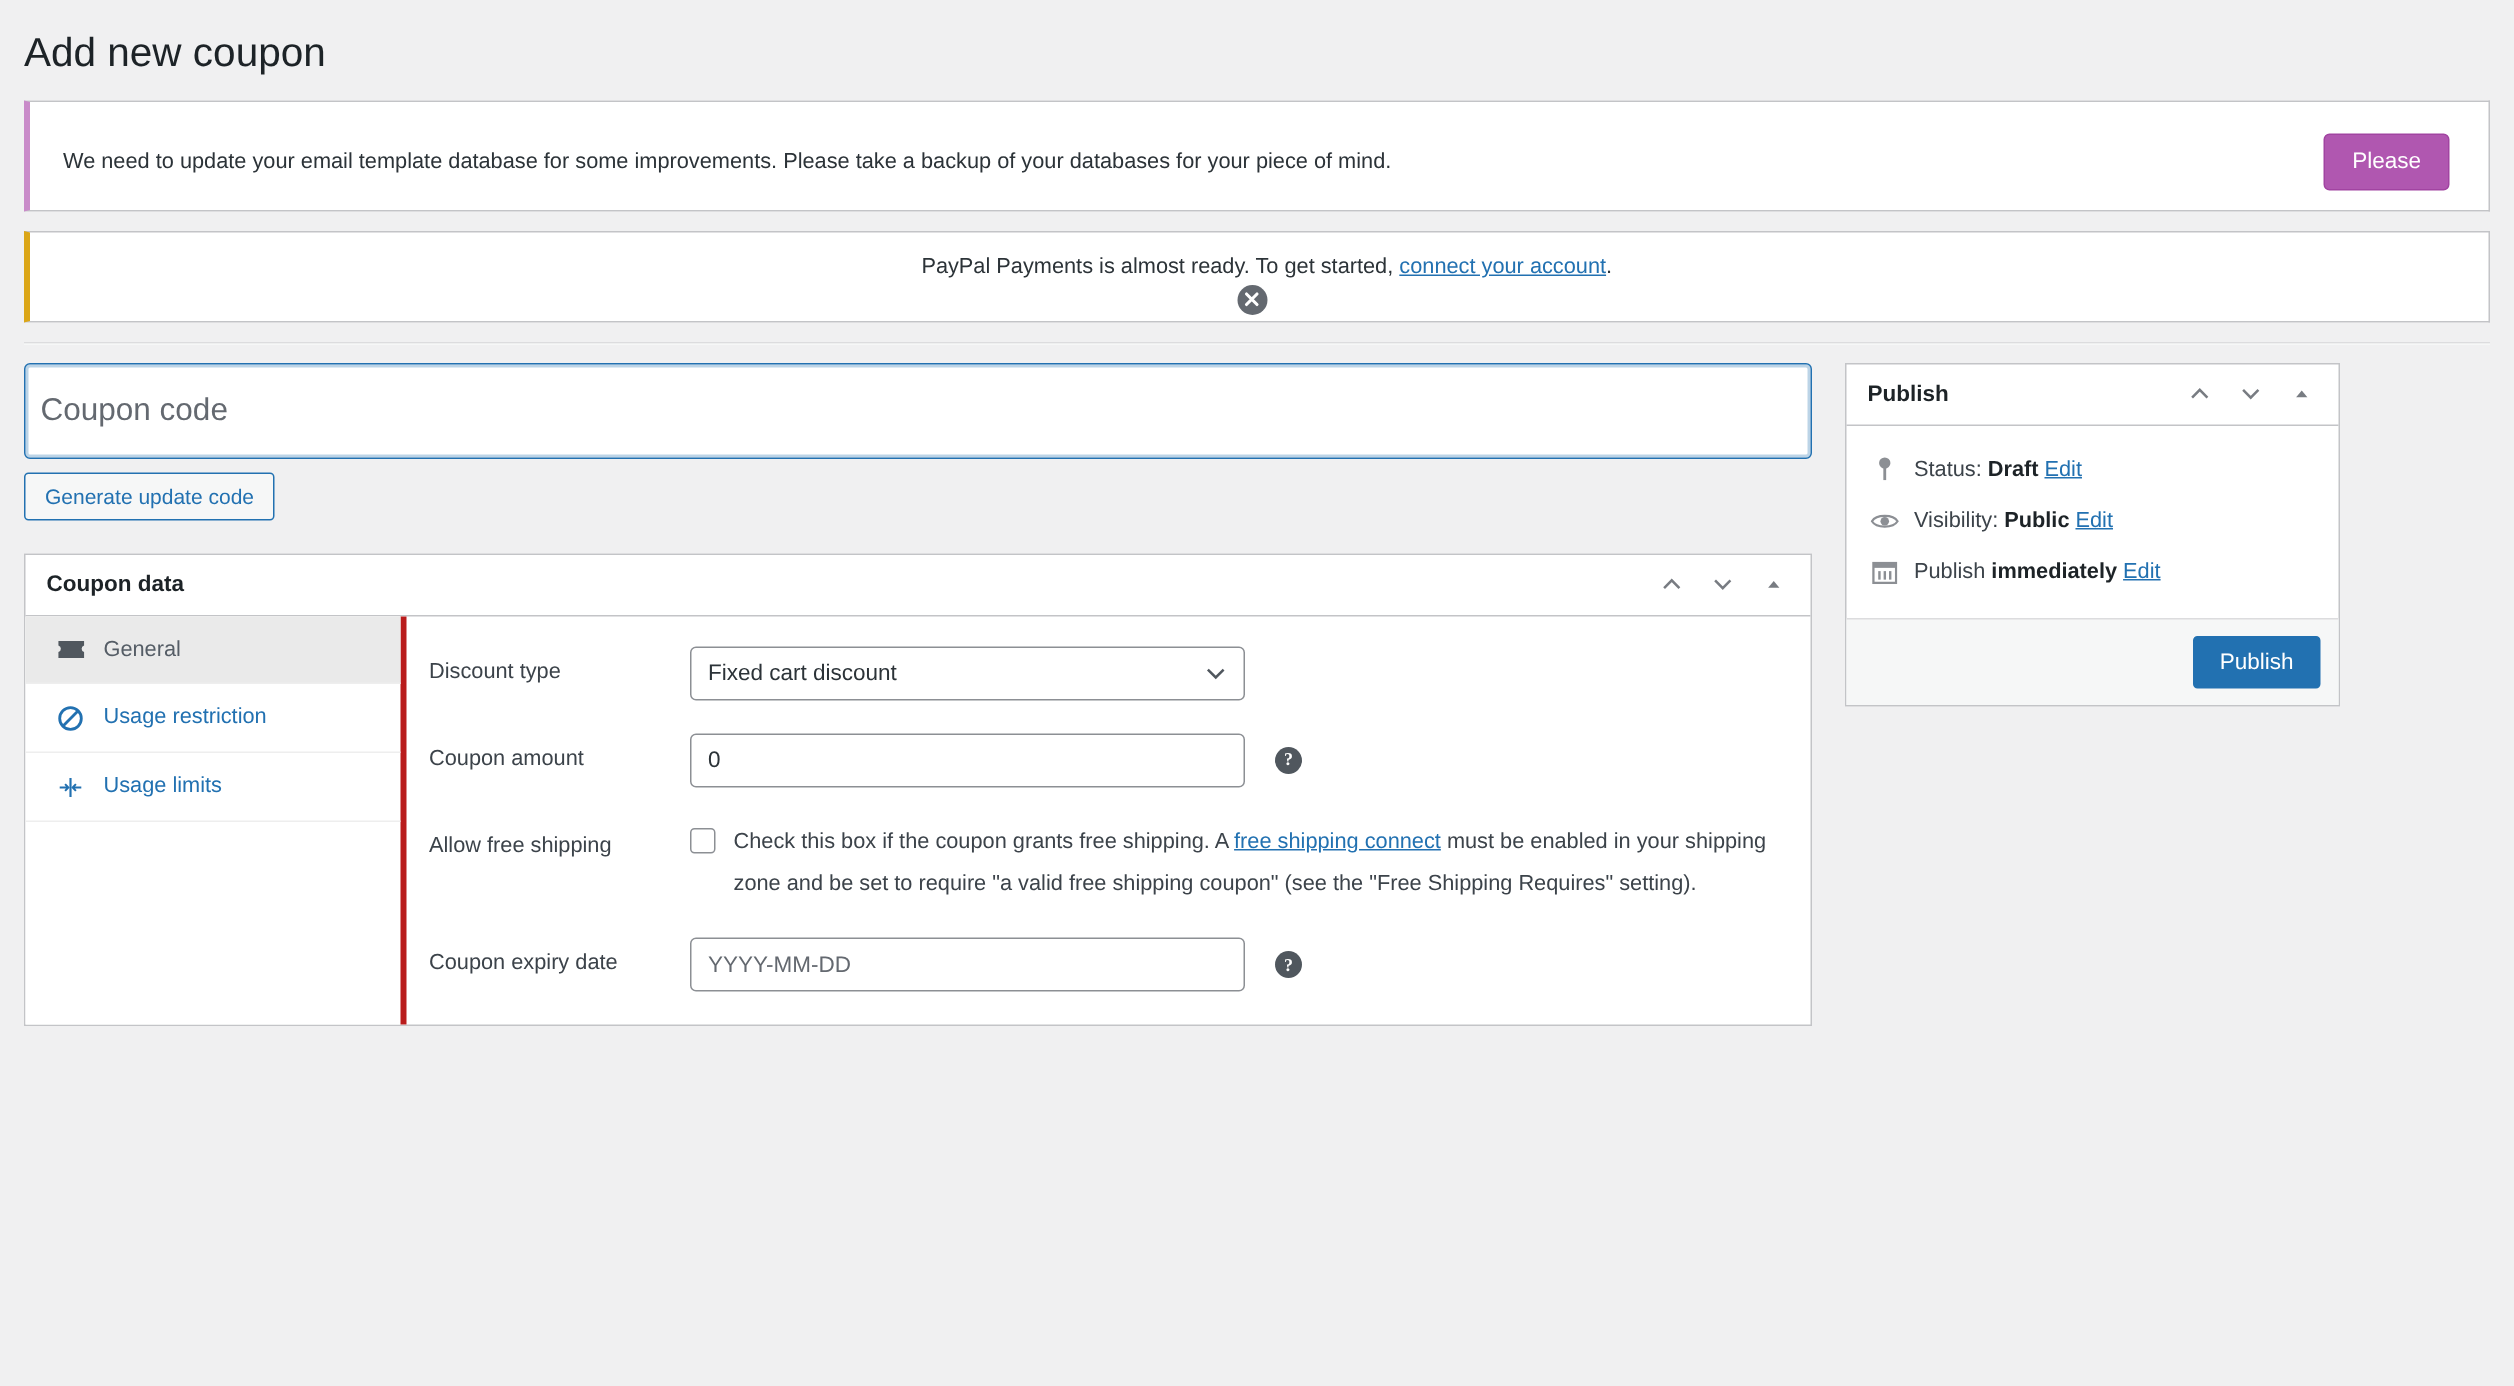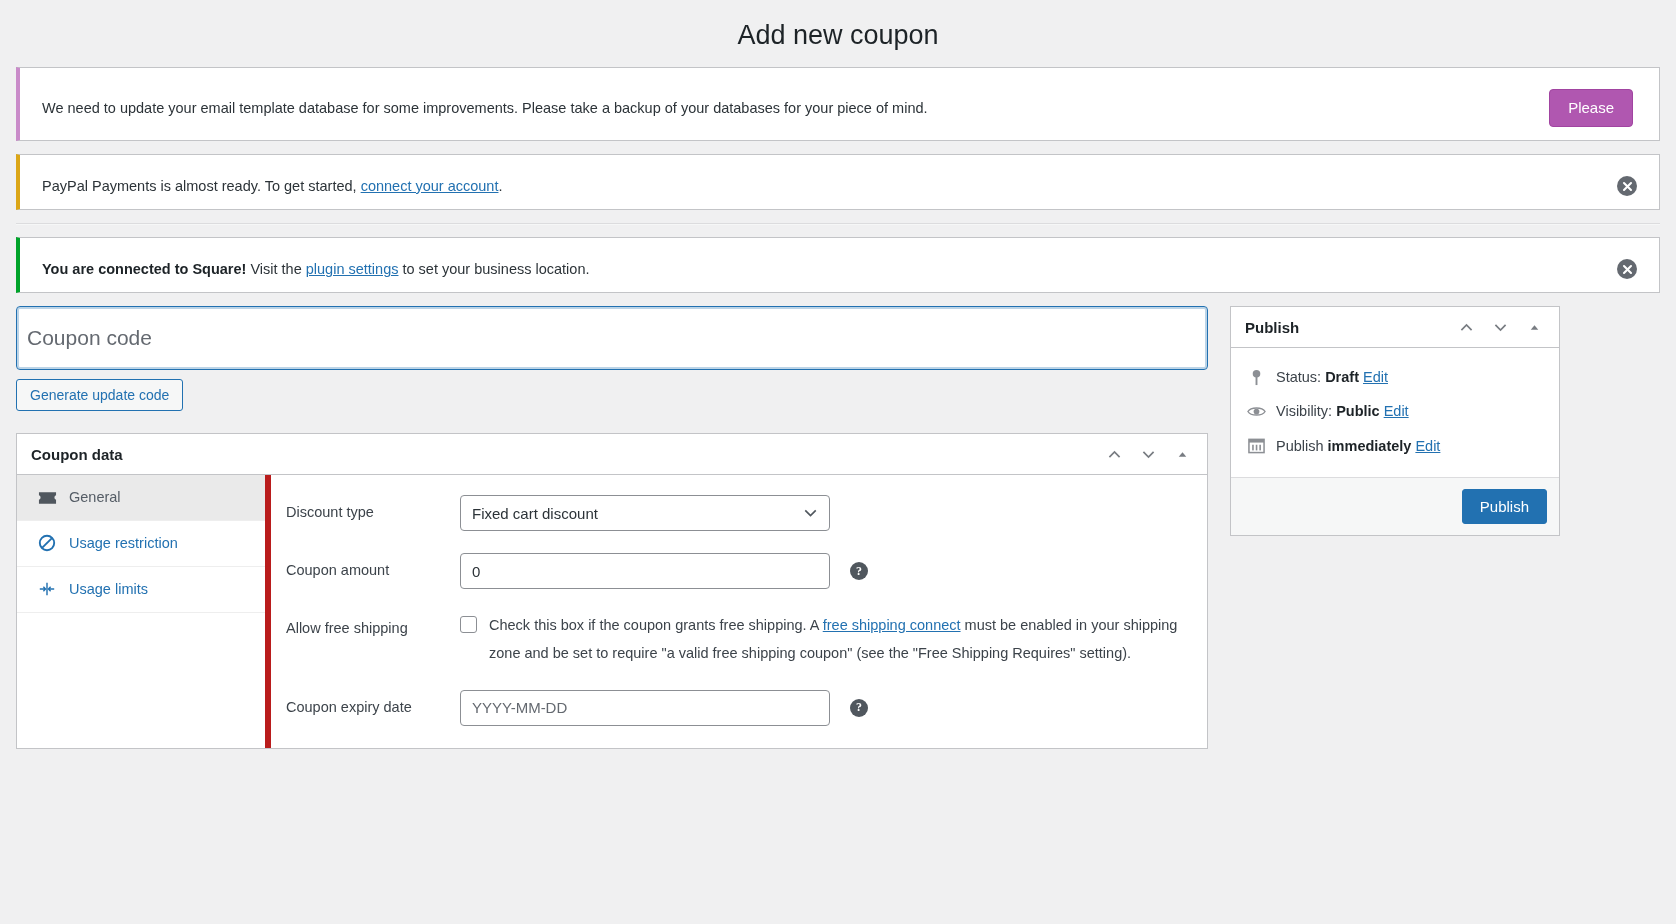--- a/index.html
+++ b/index.html
@@ -14,40 +14,39 @@
   .page { position: relative; width: 1676px; height: 924px; padding: 0 16px; }
 
   
   .page-title {
     font-size: 27px;
     font-weight: 400;
     color: #1d2327;
     padding: 18px 0 14px 0;
     margin: 0;
     line-height: 1.3;
-    text-align: center;
   }
 
   
   .notice {
     position: relative;
     background: #fff;
     border: 1px solid #c3c4c7;
     border-left-width: 4px;
     margin: 0 0 13px 0;
     padding: 12px 12px 4px 12px;
     display: flex;
     align-items: center;
     min-height: 56px;
     font-size: 14.5px;
     line-height: 1.55;
     color: #2c3338;
   }
   .notice-email   { border-left-color: #c98bc9; min-height: 74px; padding-right: 20px; }
-  .notice-paypal  { border-left-color: #dba617; }
+  .notice-paypal  { border-left-color: #dba617; flex-direction: column; }
   .notice-square  { border-left-color: #00a32a; }
   .notice p { margin: 0; flex: 1; padding-left: 10px; }
   .notice a { color: #2271b1; text-decoration: underline; }
   .notice b { font-weight: 700; color: #1d2327; }
 
   .btn-update {
     background: #b057b0;
     border: 1px solid #a144a1;
     color: #fff;
     font-size: 15px;
@@ -152,21 +151,21 @@
     display: flex; align-items: center; justify-content: center;
     background: none; border: 0; cursor: pointer; color: #787c82;
     padding: 0;
   }
 
   
   .coupon-body { display: flex; min-height: 262px; }
   .tabs {
     width: 254px; flex: 0 0 254px;
     background: #fff;
-    border-right: 6px solid #b91c1c;
+    border-right: 4px solid #b91c1c;
     padding: 0; margin: 0; list-style: none;
   }
   .tab {
     display: flex; align-items: center; gap: 12px;
     padding: 13px 10px 13px 20px;
     font-size: 14.5px;
     color: #2271b1;
     border-bottom: 1px solid #eee;
     cursor: pointer;
     line-height: 1.3;
@@ -292,28 +291,20 @@
     <p><span>PayPal Payments is almost ready. To get started, </span><a href="#">connect your account</a><span>.</span></p>
     <div class="dismiss-icon">
       <svg width="11" height="11" viewBox="0 0 11 11" aria-hidden="true">
           <path d="M2 2 L9 9 M9 2 L2 9" stroke="#fff" stroke-width="2.1" stroke-linecap="round"></path>
         </svg>
     </div>
   </div>
 
   <hr class="notice-sep">
 
-  <div class="notice notice-square">
-    <p><b>You are connected to Square!</b><span> Visit the </span><a href="#">plugin settings</a><span> to set your business location.</span></p>
-    <div class="dismiss-icon">
-      <svg width="11" height="11" viewBox="0 0 11 11" aria-hidden="true">
-          <path d="M2 2 L9 9 M9 2 L2 9" stroke="#fff" stroke-width="2.1" stroke-linecap="round"></path>
-        </svg>
-    </div>
-  </div>
 
   <div class="cols">
 
     <div class="col-main">
 
       <input class="coupon-code-input" type="text" placeholder="Coupon code" style="">
 
       <button class="btn-generate">Generate update code</button>
 
 

